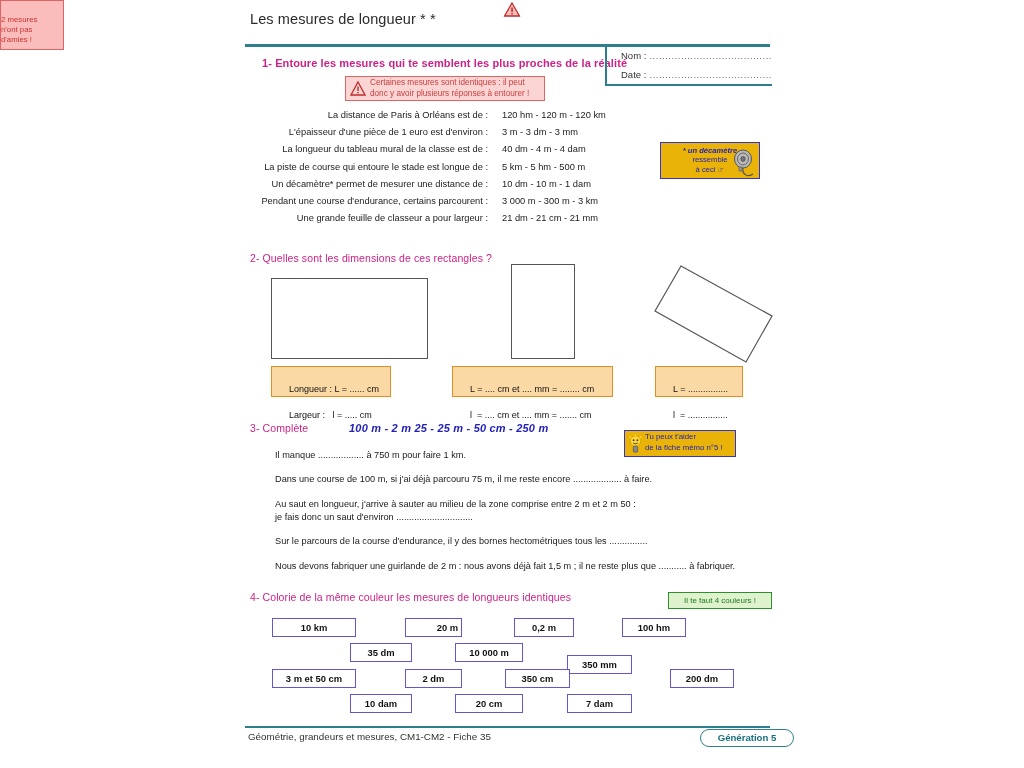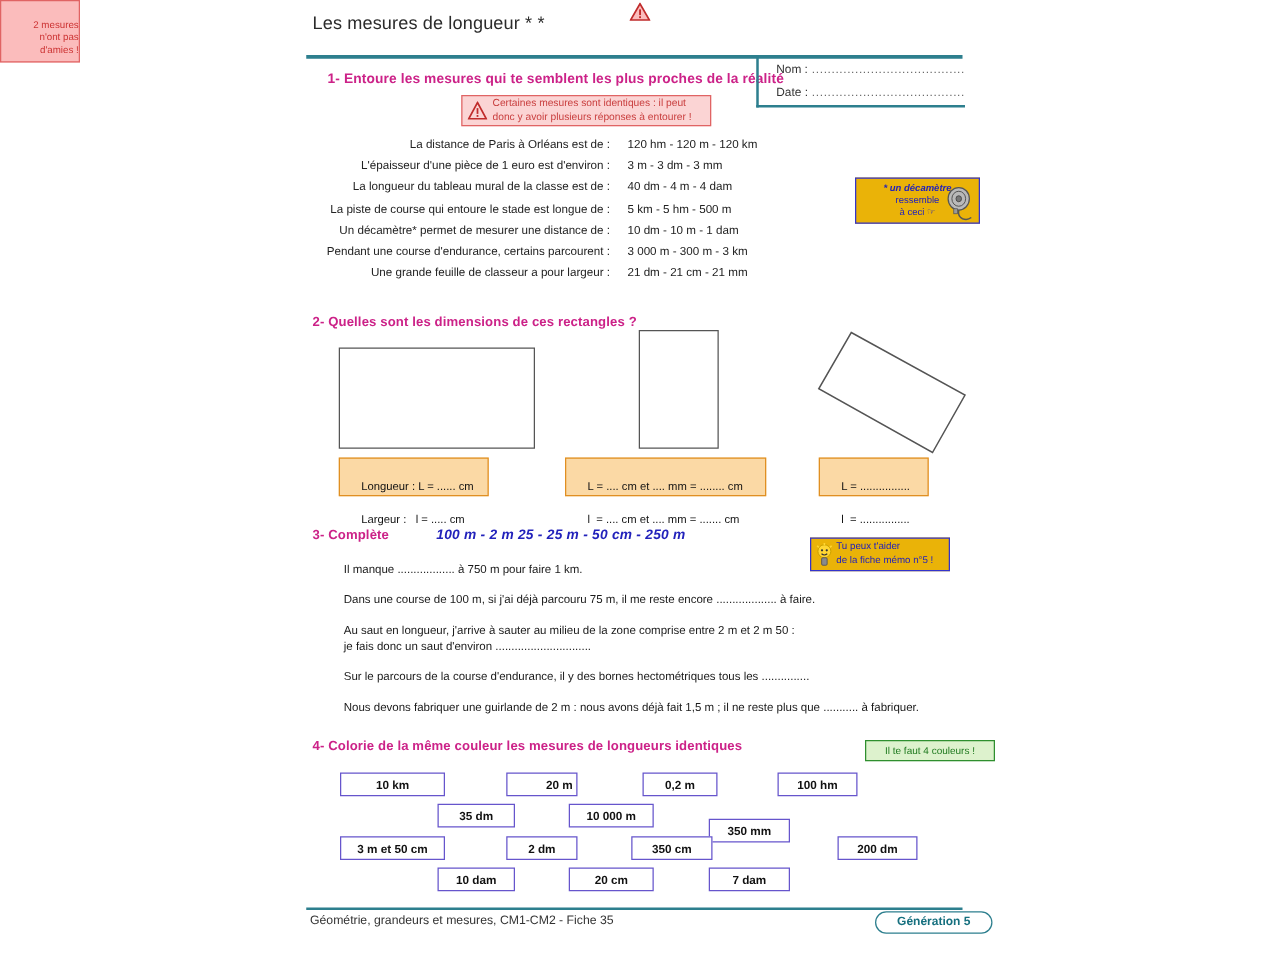--- a/index.html
+++ b/index.html
@@ -43,21 +43,20 @@
   }
   .namebox .l1 { top: 6px; }
   .namebox .l2 { top: 25px; }
   .namebox .dots { color: #666; letter-spacing: .5px; }
 
   
   .callout {
     position: absolute;
     display: flex; align-items: center;
     line-height: 1.25;
-    margin-left: 24px;
   }
   .warn-pink {
     background: #fbd4d4; border: 1.5px solid #e06464;
     color: #c94040;
   }
   .warn1 {
     left: 345px; top: 76px; width: 200px; height: 25px;
     padding: 2px 4px 2px 24px; font-size: 8.2px;
   }
   .warn1 .tri { position: absolute; left: 4px; top: 4px; }
@@ -87,34 +86,34 @@
   .green-note {
     left: 668px; top: 592px; width: 104px; height: 17px;
     background: #ddf2cd; border: 1.5px solid #2f8f2f;
     color: #1f7a1f; font-size: 8px;
     justify-content: center;
   }
 
   .warn2 {
     left: 707px; top: 636px; width: 64px; height: 50px;
     background: #fbbcbc; border: 1.5px solid #e06464;
-    color: #c33; font-size: 7.8px; text-align: right;
+    color: #c33; font-size: 7.8px; text-align: left;
     display: block; padding-top: 14px; line-height: 1.3;
   }
   .warn2 .tri2 { position: absolute; left: 50%; top: 2px; transform: translateX(-50%); }
 
   
   .ex1-list { position: absolute; left: 250px; top: 110px; width: 420px; }
   .ex1-row { display: flex; font-size: 9.3px; color: #222; margin-bottom: 7.2px; }
   .ex1-q { width: 252px; text-align: right; padding-right: 14px; white-space: nowrap; }
   .ex1-a { width: 168px; text-align: left; white-space: nowrap; }
 
   
   .sec-head {
-    position: absolute; font-size: 10.5px; font-weight: bold;
+    position: absolute; font-size: 10.5px; font-weight: normal;
     color: #cc2288; letter-spacing: .1px;
   }
   .ex2-heading { left: 250px; top: 252px; }
   .ex3-heading { left: 250px; top: 422px; }
   .ex4-heading { left: 250px; top: 591px; }
 
   
   .rect-a {
     position: absolute; left: 271px; top: 278px;
     width: 157px; height: 81px;

